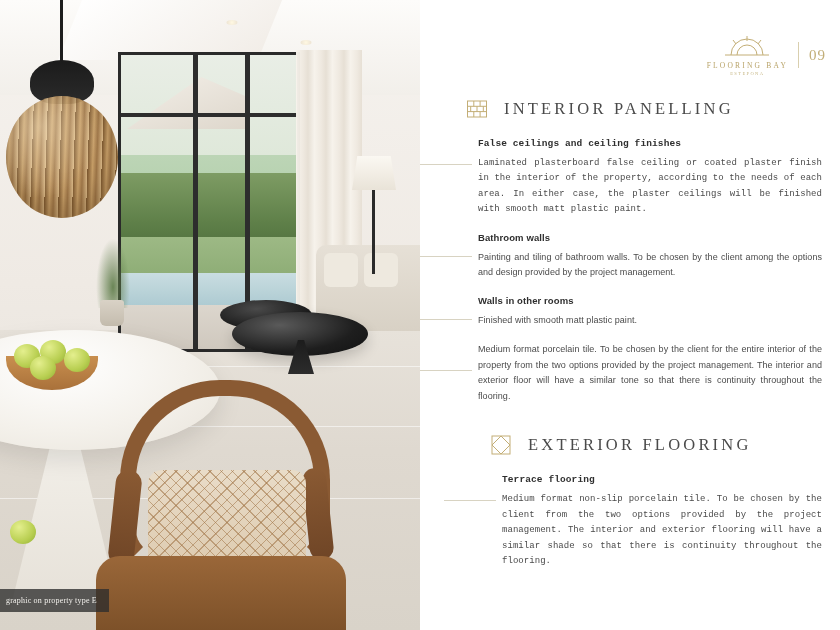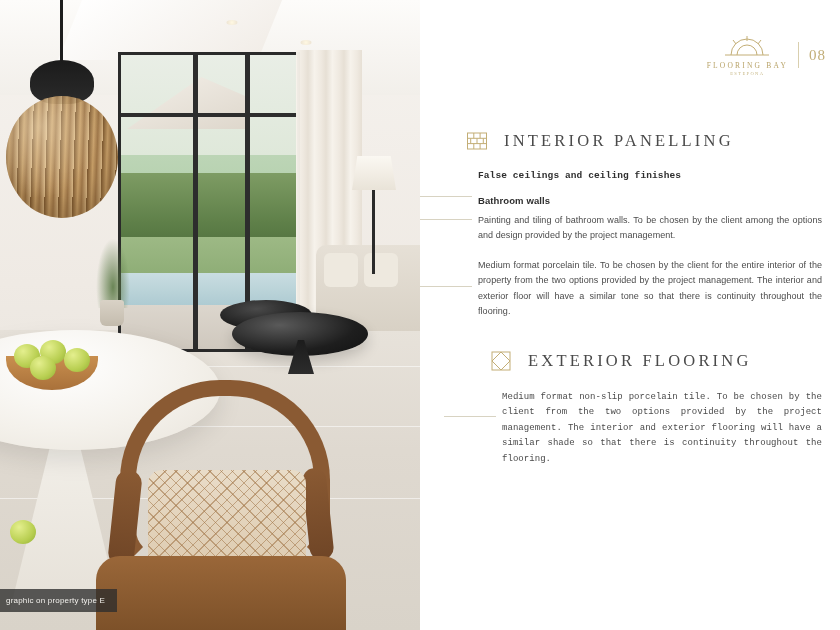--- a/index.html
+++ b/index.html
@@ -15,20 +15,21 @@
     display: flex;
   }
 
   
   .photo-panel {
     position: relative;
     width: 420px; height: 630px;
     overflow: hidden;
     background: #737373;
     flex: 0 0 420px;
+    font-family: Liberation Serif, serif;
   }
   .ph-wall {
     position: absolute; left: 0; top: 0; width: 420px; height: 630px;
     background:
       linear-gradient(180deg, #f6f3ef 0%, #efeae4 45%, #e9e4dd 70%, #e2ddd6 100%);
   }
   
   .ph-ceiling {
     position: absolute; left: 0; top: 0; width: 420px; height: 95px;
     background: linear-gradient(180deg, #fdfcfa 0%, #f2efea 100%);
@@ -305,21 +306,21 @@
   }
   
   .leader {
     position: absolute;
     left: -58px;
     width: 52px;
     height: 1px;
     background: #d8d3c2;
   }
 
-  .sec-interior { padding-top: 96px; margin-top: 32px; }
+  .sec-interior { padding-top: 96px; }
   .sec-exterior { padding-top: 28px; margin-left: 24px; }
   .gap-t14 { margin-top: 14px; }
   .gap-t8  { margin-top: 7px; }
   .gap-t16 { margin-top: 16px; font-family: Liberation Mono, monospace; }
 </style>
 </head>
 <body>
 
 <div class="page">
 
@@ -398,21 +399,21 @@
             <path d="M16 21 A10 10 0 0 1 36 21"></path>
             <path d="M26 2 V7"></path>
             <path d="M12 6 L15 10"></path>
             <path d="M40 6 L37 10"></path>
           </g>
         </svg>
         <div class="brand-name">FLOORING BAY</div>
         <div class="brand-sub">ESTEPONA</div>
       </div>
       <div class="brand-divider"></div>
-      <div class="page-num">08</div>
+      <div class="page-num">09</div>
     </div>
 
     <div class="section sec-interior">
       <div class="section-head">
         <span class="sec-icon">
           <svg width="22" height="22" viewBox="0 0 22 22">
             <g fill="none" stroke="#c3ae76" stroke-width="1">
               <rect x="1.5" y="3" width="19" height="16"></rect>
               <path d="M1.5 8.3 H20.5 M1.5 13.6 H20.5"></path>
               <path d="M7.8 3 V8.3 M14.1 3 V8.3"></path>
@@ -420,28 +421,34 @@
               <path d="M7.8 13.6 V19 M14.1 13.6 V19"></path>
             </g>
           </svg>
         </span>
         <h2 class="sec-title">INTERIOR PANELLING</h2>
       </div>
 
       <div class="block gap-t16">
         <div class="block-title">False ceilings and ceiling finishes</div>
         <div class="leader" style="top:26px;"></div>
+        <p class="block-body gap-t8">Laminated plasterboard false ceiling or coated plaster finish in the interior of the property, according to the needs of each area. In either case, the plaster ceilings will be finished with smooth matt plastic paint.</p>
       </div>
 
       <div class="block gap-t14">
         <div class="block-title">Bathroom walls</div>
         <div class="leader" style="top:24px;"></div>
         <p class="block-body gap-t8">Painting and tiling of bathroom walls. To be chosen by the client among the options and design provided by the project management.</p>
       </div>
 
+      <div class="block gap-t14">
+        <div class="block-title">Walls in other rooms</div>
+        <div class="leader" style="top:24px;"></div>
+        <p class="block-body gap-t8">Finished with smooth matt plastic paint.</p>
+      </div>
 
       <div class="block gap-t14">
         <div class="leader" style="top:28px;"></div>
         <p class="block-body gap-t8">Medium format porcelain tile. To be chosen by the client for the entire interior of the property from the two options provided by the project management. The interior and exterior floor will have a similar tone so that there is continuity throughout the flooring.</p>
       </div>
     </div>
 
     <div class="section sec-exterior">
       <div class="section-head">
         <span class="sec-icon">
@@ -449,19 +456,20 @@
             <g fill="none" stroke="#c3ae76" stroke-width="1">
               <rect x="2" y="2" width="18" height="18"></rect>
               <path d="M2 11 L11 2 L20 11 L11 20 Z"></path>
             </g>
           </svg>
         </span>
         <h2 class="sec-title">EXTERIOR FLOORING</h2>
       </div>
 
       <div class="block gap-t16">
+        <div class="block-title">Terrace flooring</div>
         <div class="leader" style="top:26px;"></div>
         <p class="block-body gap-t8">Medium format non-slip porcelain tile. To be chosen by the client from the two options provided by the project management. The interior and exterior flooring will have a similar shade so that there is continuity throughout the flooring.</p>
       </div>
     </div>
 
   </div>
 </div>
 
 </body></html>

